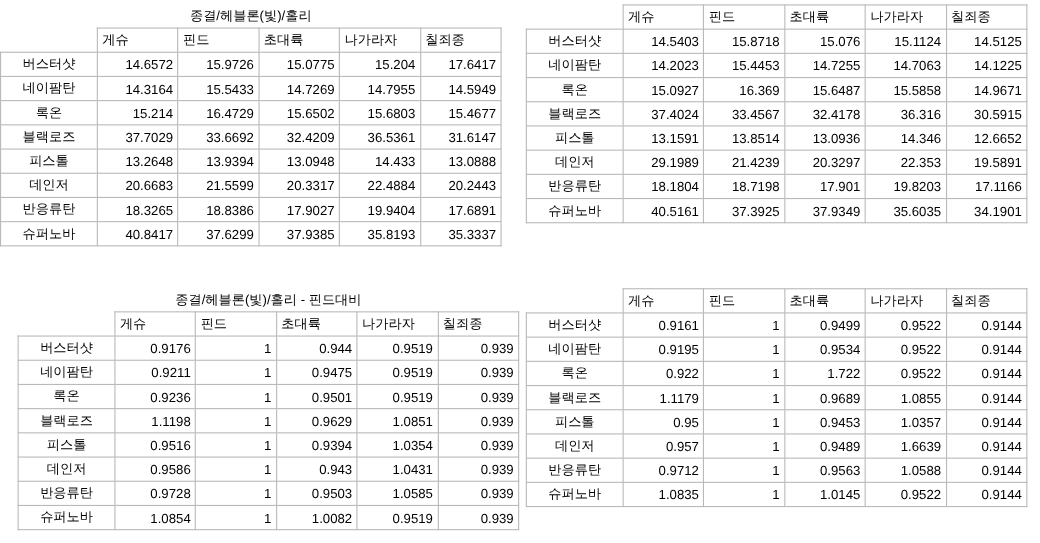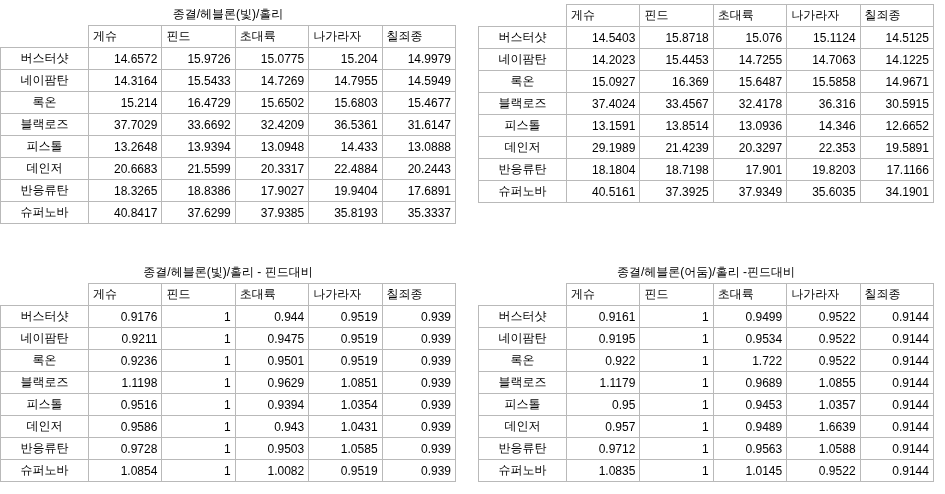--- a/index.html
+++ b/index.html
@@ -19,21 +19,21 @@
     position: relative;
     width: 945px;
     height: 494px;
   }
   .quadrant {
     position: absolute;
     width: 455px;
   }
   .q-tl { left: 0px;   top: 4px; }
   .q-tr { left: 478px; top: 4px; }
-  .q-bl { left: 0px;   top: 262px; }
+  .q-bl { left: 16px;   top: 262px; }
   .q-br { left: 478px; top: 262px; }
 
   table.grid {
     border-collapse: collapse;
     table-layout: fixed;
     width: 455px;
     padding-left: 16px;
   }
   table.grid td, table.grid th {
     border: 1px solid #b9b9b9;
@@ -97,21 +97,21 @@
         <th class="col-head">초대륙</th>
         <th class="col-head">나가라자</th>
         <th class="col-head">칠죄종</th>
       </tr>
       <tr>
         <th class="row-head">버스터샷</th>
         <td class="num">14.6572</td>
         <td class="num">15.9726</td>
         <td class="num">15.0775</td>
         <td class="num">15.204</td>
-        <td class="num">14.9979</td>
+        <td class="num">17.6417</td>
       </tr>
       <tr>
         <th class="row-head">네이팜탄</th>
         <td class="num">14.3164</td>
         <td class="num">15.5433</td>
         <td class="num">14.7269</td>
         <td class="num">14.7955</td>
         <td class="num">14.5949</td>
       </tr>
       <tr>
@@ -347,23 +347,20 @@
     <table class="grid">
       <colgroup>
         <col class="c-label">
           <col class="c-data">
           <col class="c-data">
           <col class="c-data">
           <col class="c-data">
           <col class="c-data">
       </colgroup>
       <tbody>
-          <tr>
-        <td class="title-cell" colspan="6">종결/헤블론(어둠)/홀리 -핀드대비</td>
-      </tr>
       <tr>
         <th class="corner"></th>
         <th class="col-head">게슈</th>
         <th class="col-head">핀드</th>
         <th class="col-head">초대륙</th>
         <th class="col-head">나가라자</th>
         <th class="col-head">칠죄종</th>
       </tr>
       <tr>
         <th class="row-head">버스터샷</th>

